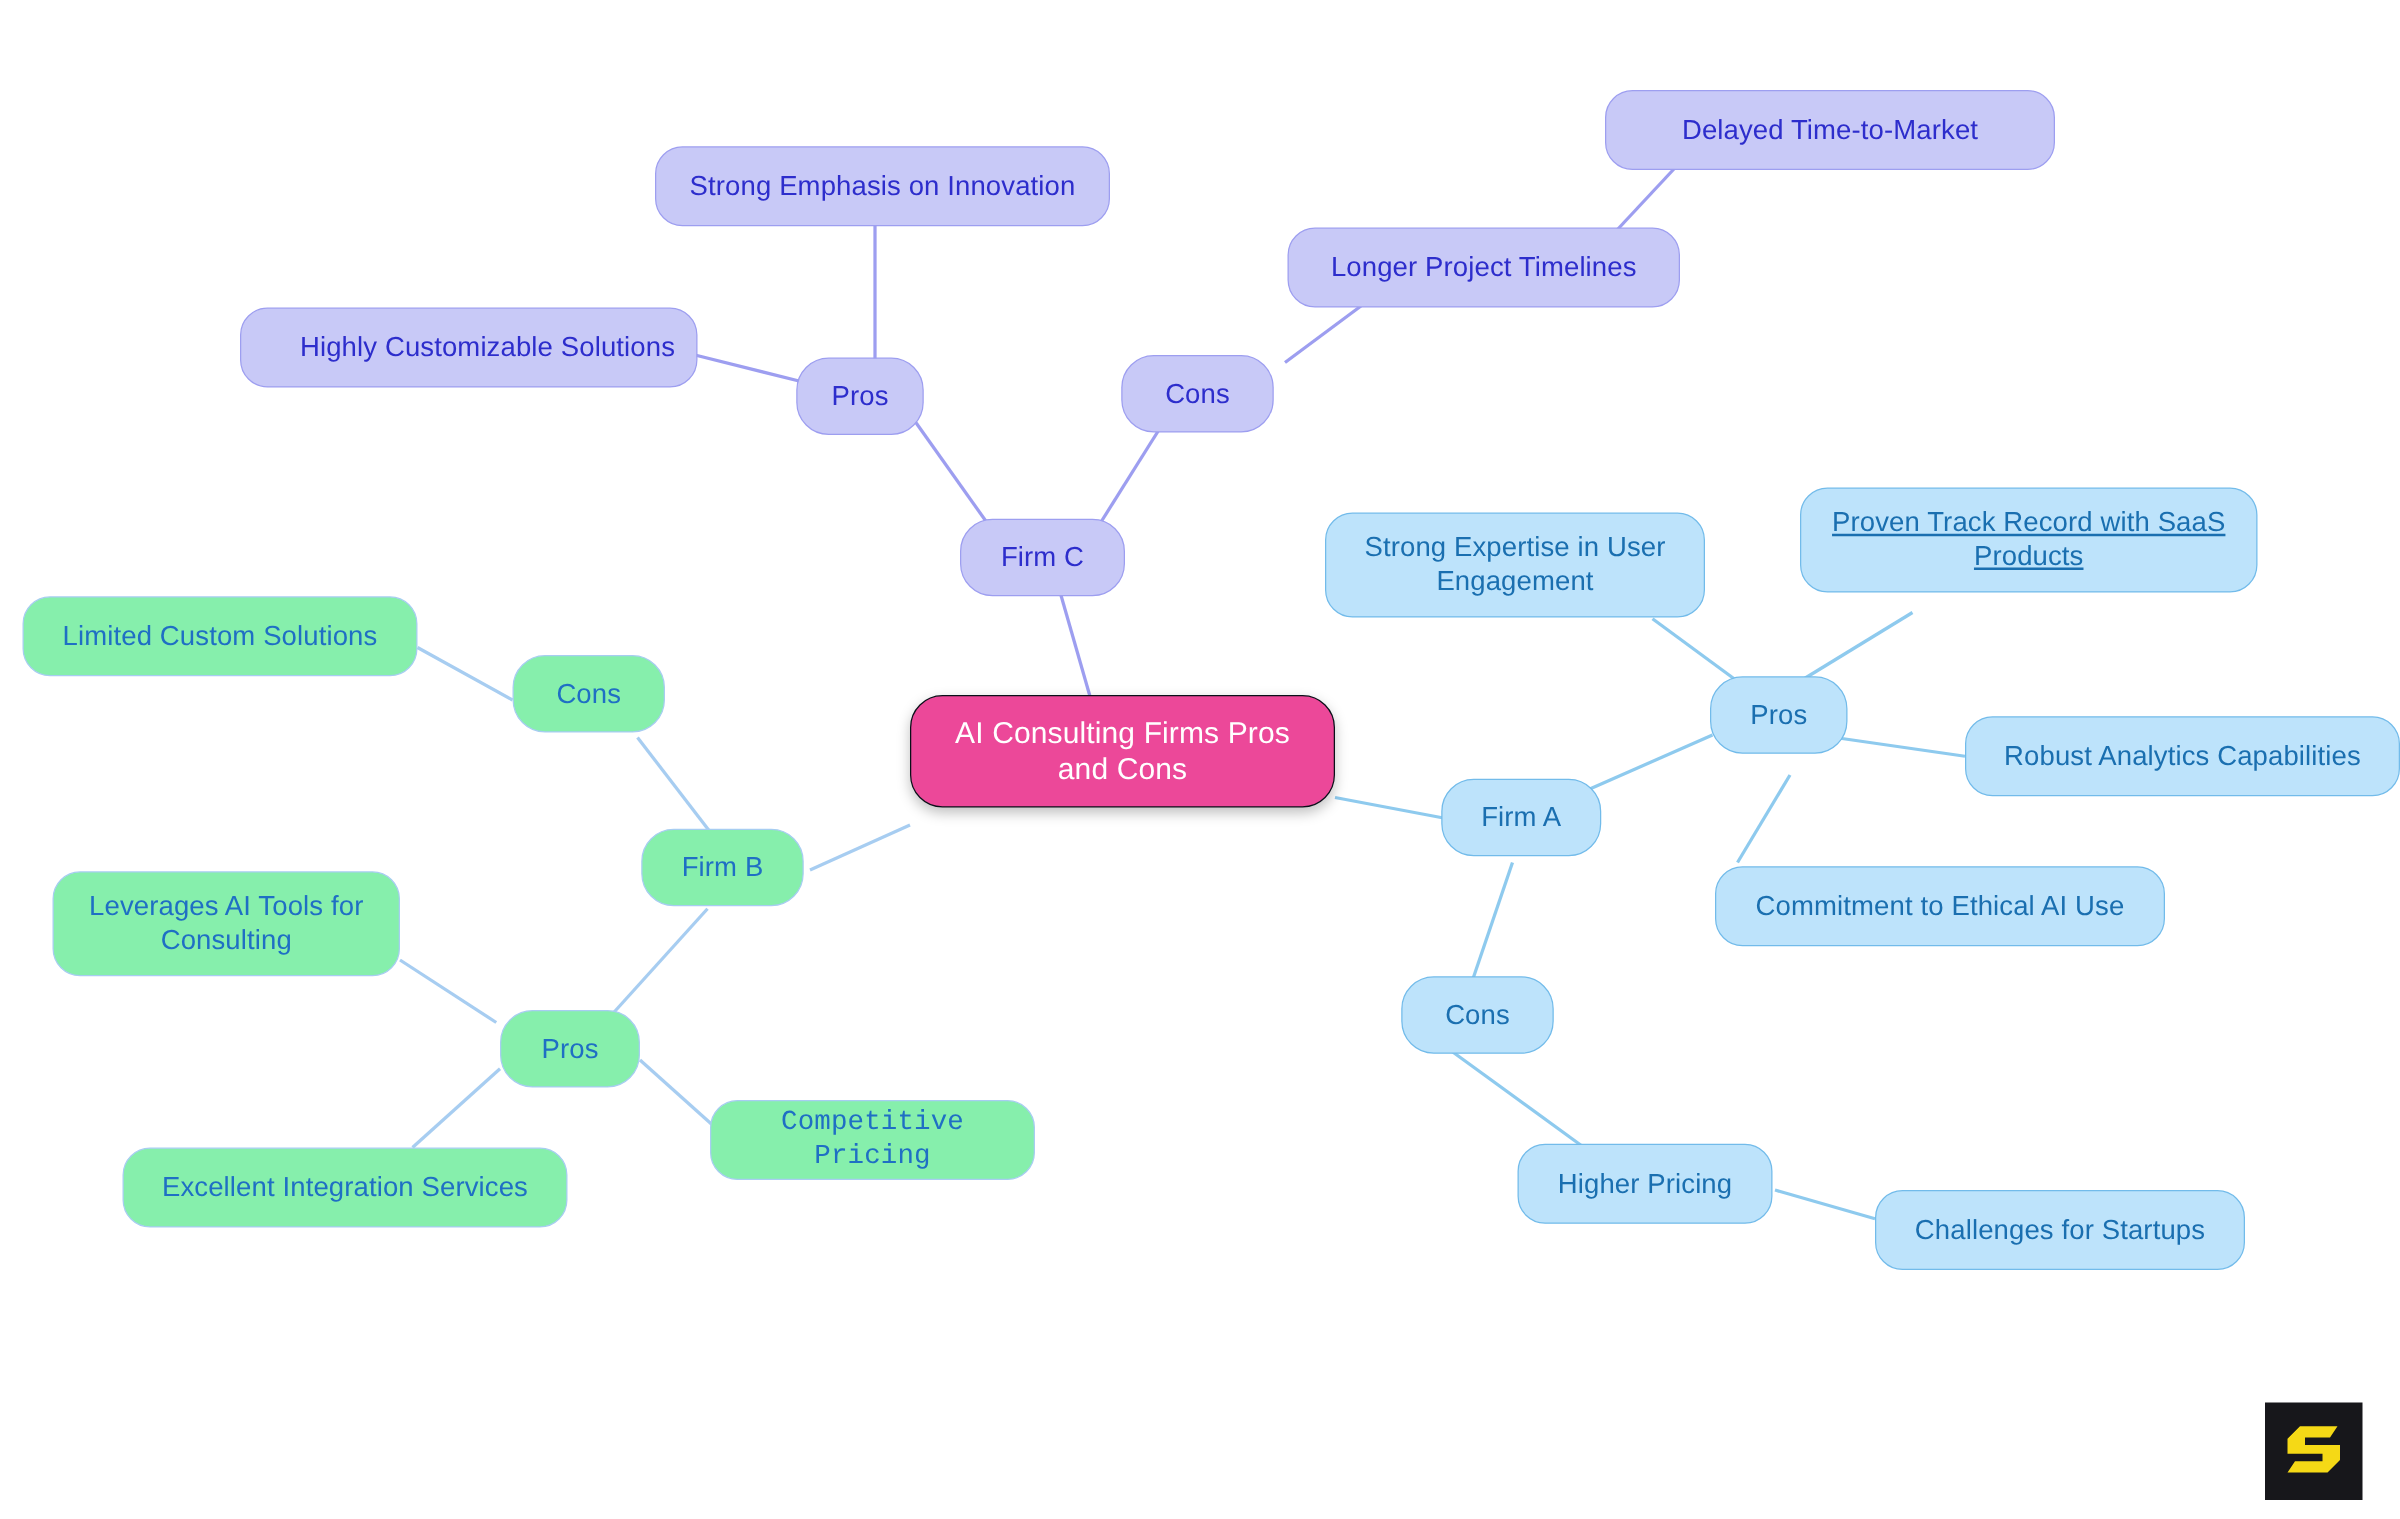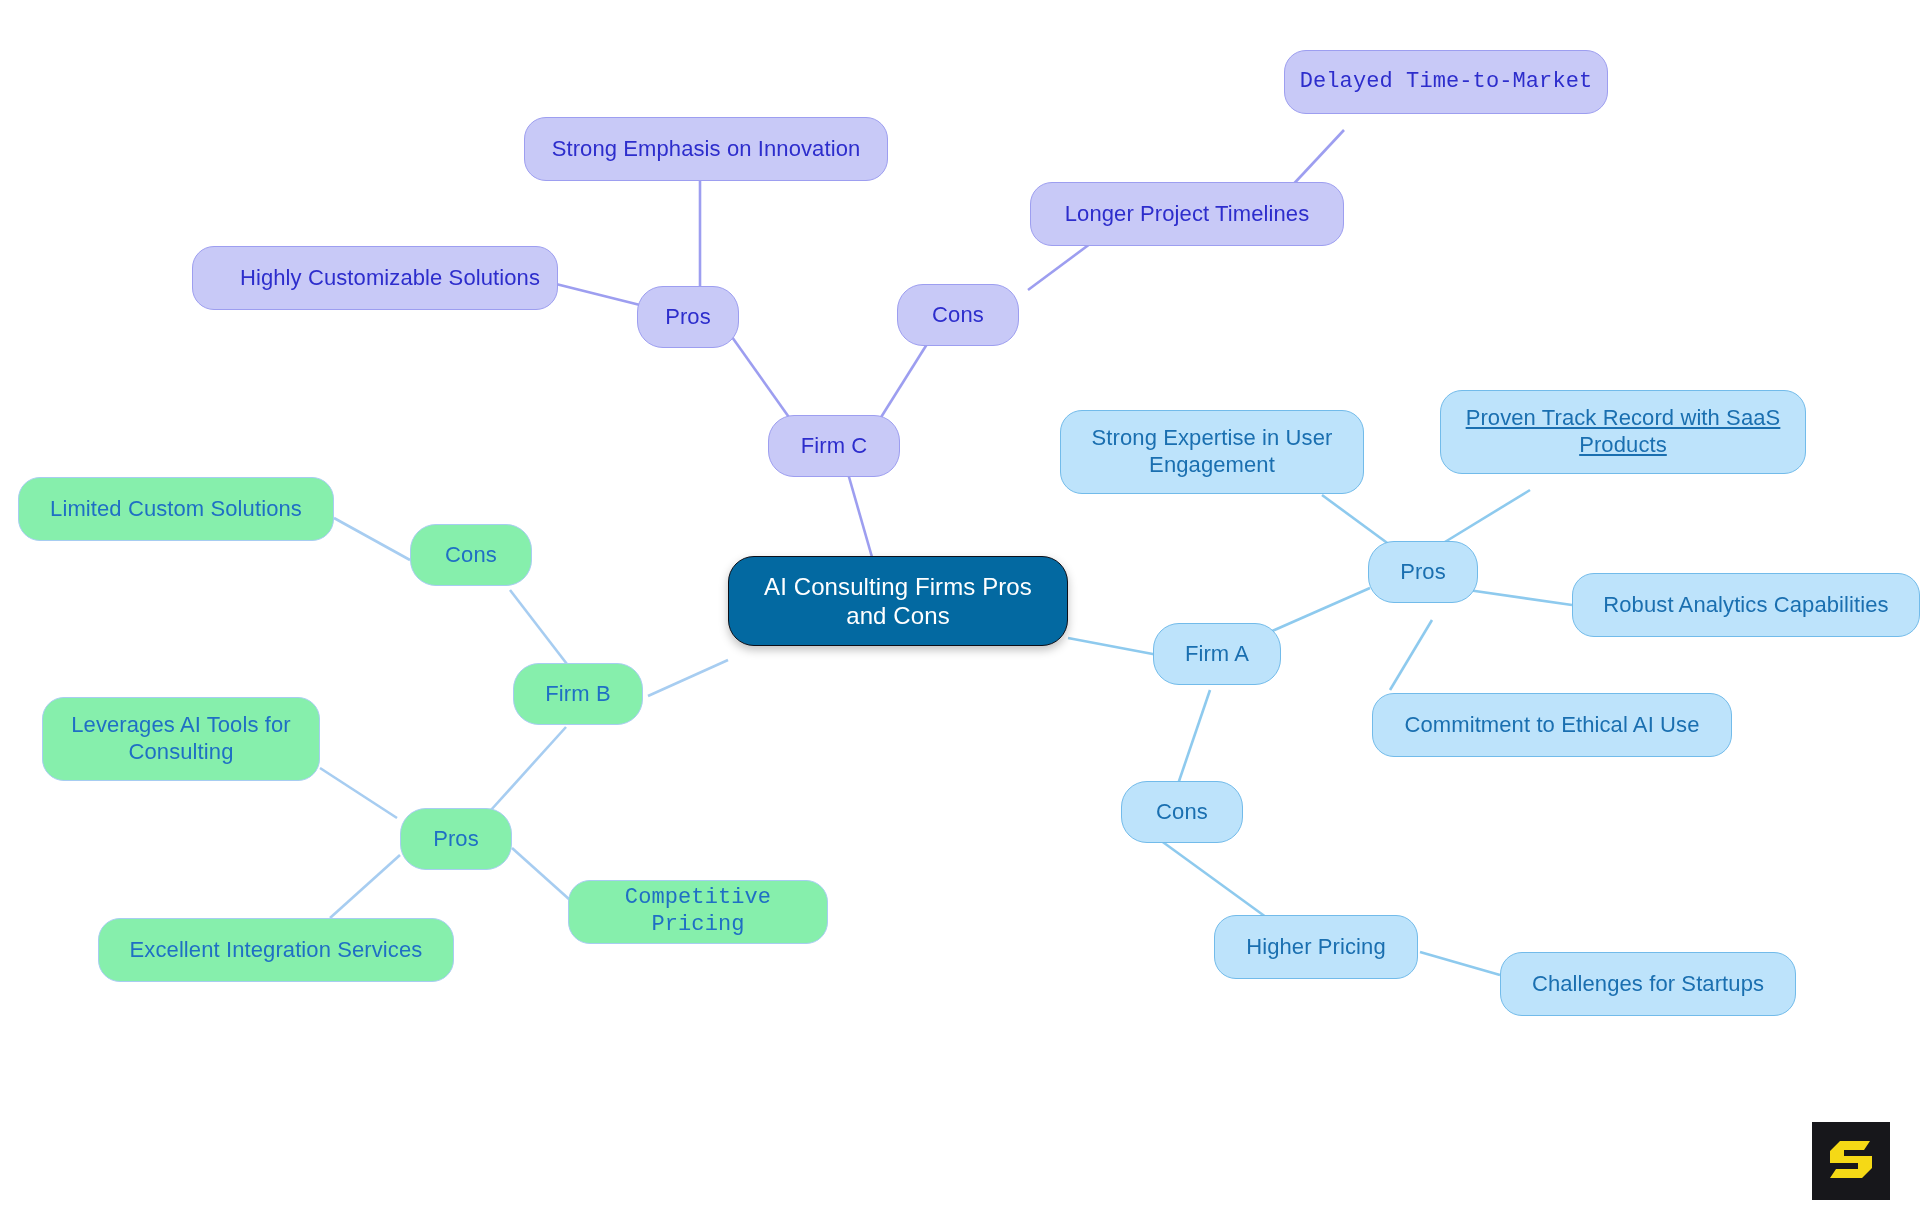--- a/index.html
+++ b/index.html
@@ -35,21 +35,21 @@
     text-align: center;
     border-radius: 22px;
     border-style: solid;
     border-width: 1.6px;
     line-height: 1.22;
     white-space: pre-line;
     padding: 4px 14px;
     letter-spacing: 0.1px;
   }
   .node.root {
-    background: #0369a1;
+    background: #ec4899;
     border-color: #0b0f19;
     color: #ffffff;
     font-size: 24px;
     border-radius: 26px;
     box-shadow: 0 4px 10px rgba(0,0,0,0.25);
   }
   .node.purple {
     background: #c8c9f7;
     border-color: #9d9ef0;
     color: #2d2dcc;
@@ -143,21 +143,21 @@
   </div>
 
   <div class="node purple" style="left:192px; top:246px; width:366px; height:64px;padding-left:44px;">
     <span>Highly Customizable Solutions</span>
   </div>
 
   <div class="node purple" style="left:1030px; top:182px; width:314px; height:64px;">
     <span>Longer Project Timelines</span>
   </div>
 
-  <div class="node purple" style="left:1284px; top:50px; width:324px; height:64px;font-family:Liberation Mono, monospace;">
+  <div class="node purple" style="left:1284px; top:72px; width:360px; height:64px;">
     <span>Delayed Time-to-Market</span>
   </div>
 
   <div class="node blue-b hub" style="left:513px; top:663px; width:130px; height:62px;">
     <span>Firm B</span>
   </div>
 
   <div class="node blue-b hub" style="left:410px; top:524px; width:122px; height:62px;">
     <span>Cons</span>
   </div>

